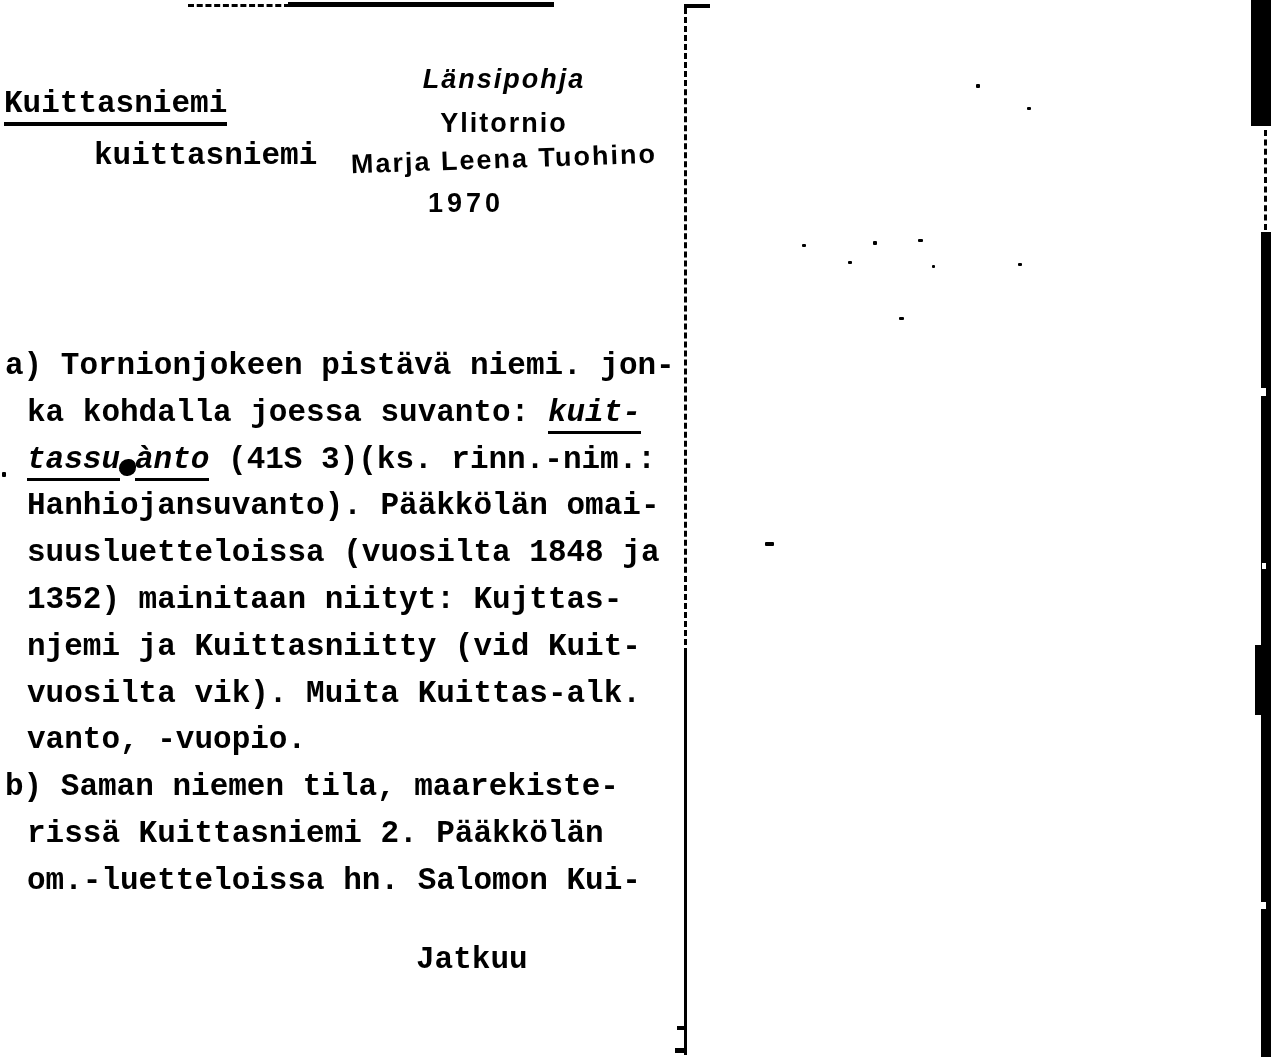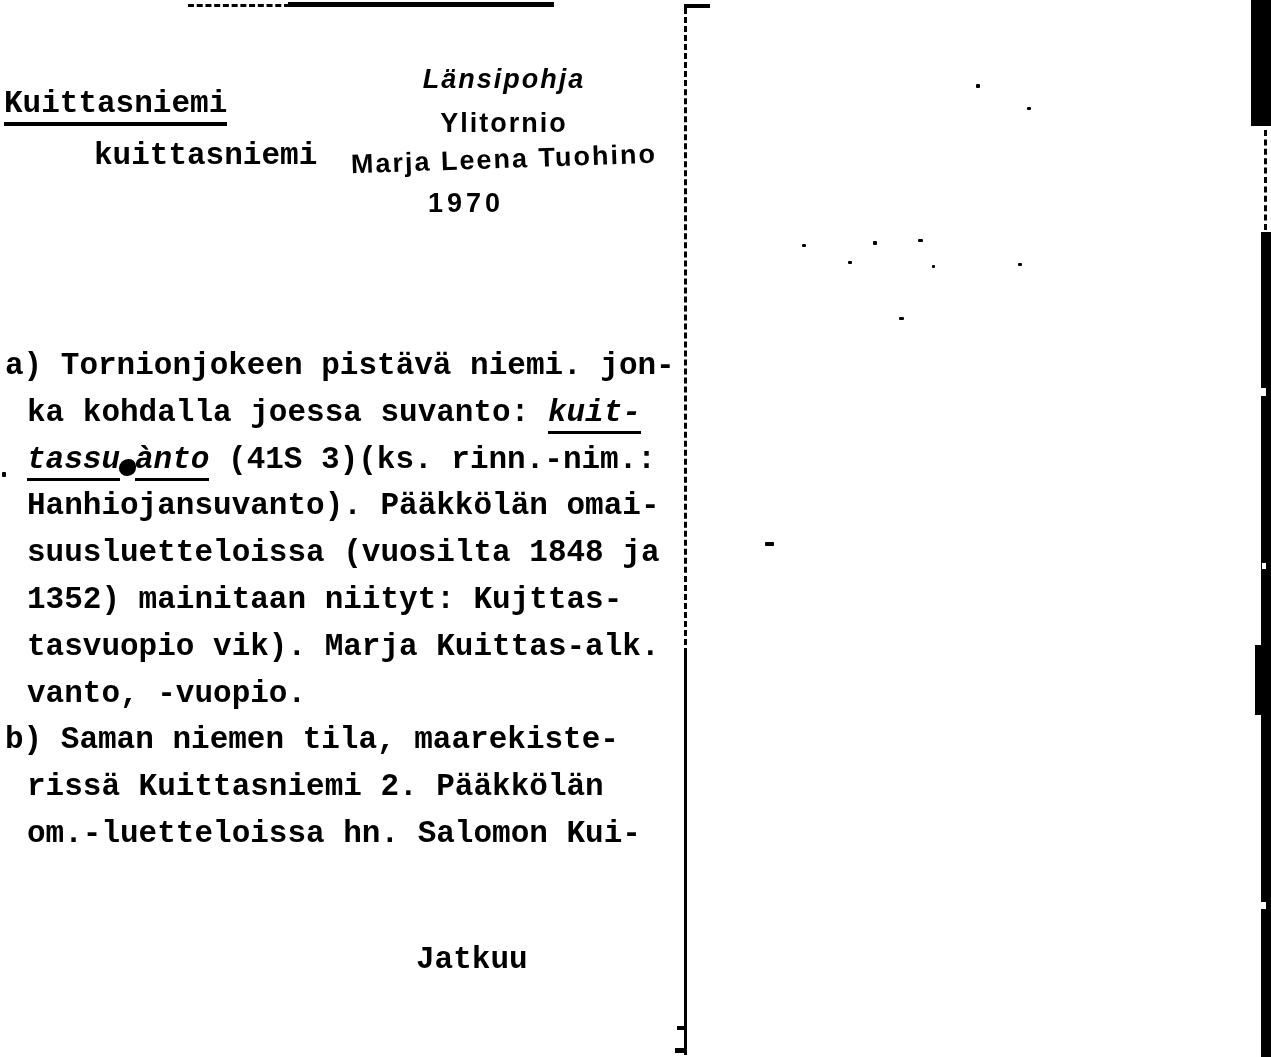--- a/index.html
+++ b/index.html
@@ -85,21 +85,22 @@
   </div>
 
 
   <div class="tw body">
       <div class="line"><span>a) Tornionjokeen pistävä niemi. jon-</span></div>
       <div class="line cont"><span>ka kohdalla joessa suvanto: </span><span class="u">kuit-</span></div>
       <div class="line cont"><span class="u">tassu</span><span class="blob"></span><span class="u">ànto</span><span> (41S 3)(ks. rinn.-nim.:</span></div>
       <div class="line cont"><span>Hanhiojansuvanto). Pääkkölän omai-</span></div>
       <div class="line cont"><span>suusluetteloissa (vuosilta 1848 ja</span></div>
       <div class="line cont"><span>1352) mainitaan niityt: Kujttas-</span></div>
-      <div class="line cont"><span>tasvuopio vik). Marja Kuittas-alk.</span></div>
+      <div class="line cont"><span>njemi ja Kuittasniitty (vid Kuit-</span></div>
+      <div class="line cont"><span>vuosilta vik). Muita Kuittas-alk.</span></div>
       <div class="line cont"><span>vanto, -vuopio.</span></div>
       <div class="line"><span>b) Saman niemen tila, maarekiste-</span></div>
       <div class="line cont"><span>rissä Kuittasniemi 2. Pääkkölän</span></div>
       <div class="line cont"><span>om.-luetteloissa hn. Salomon Kui-</span></div>
     </div>
 
   <div class="tw jatkuu">Jatkuu</div>
 
   <div class="speck" style="left:976px;top:84px;width:4px;height:4px;"></div>
   <div class="speck" style="left:1027px;top:107px;width:4px;height:3px;"></div>

